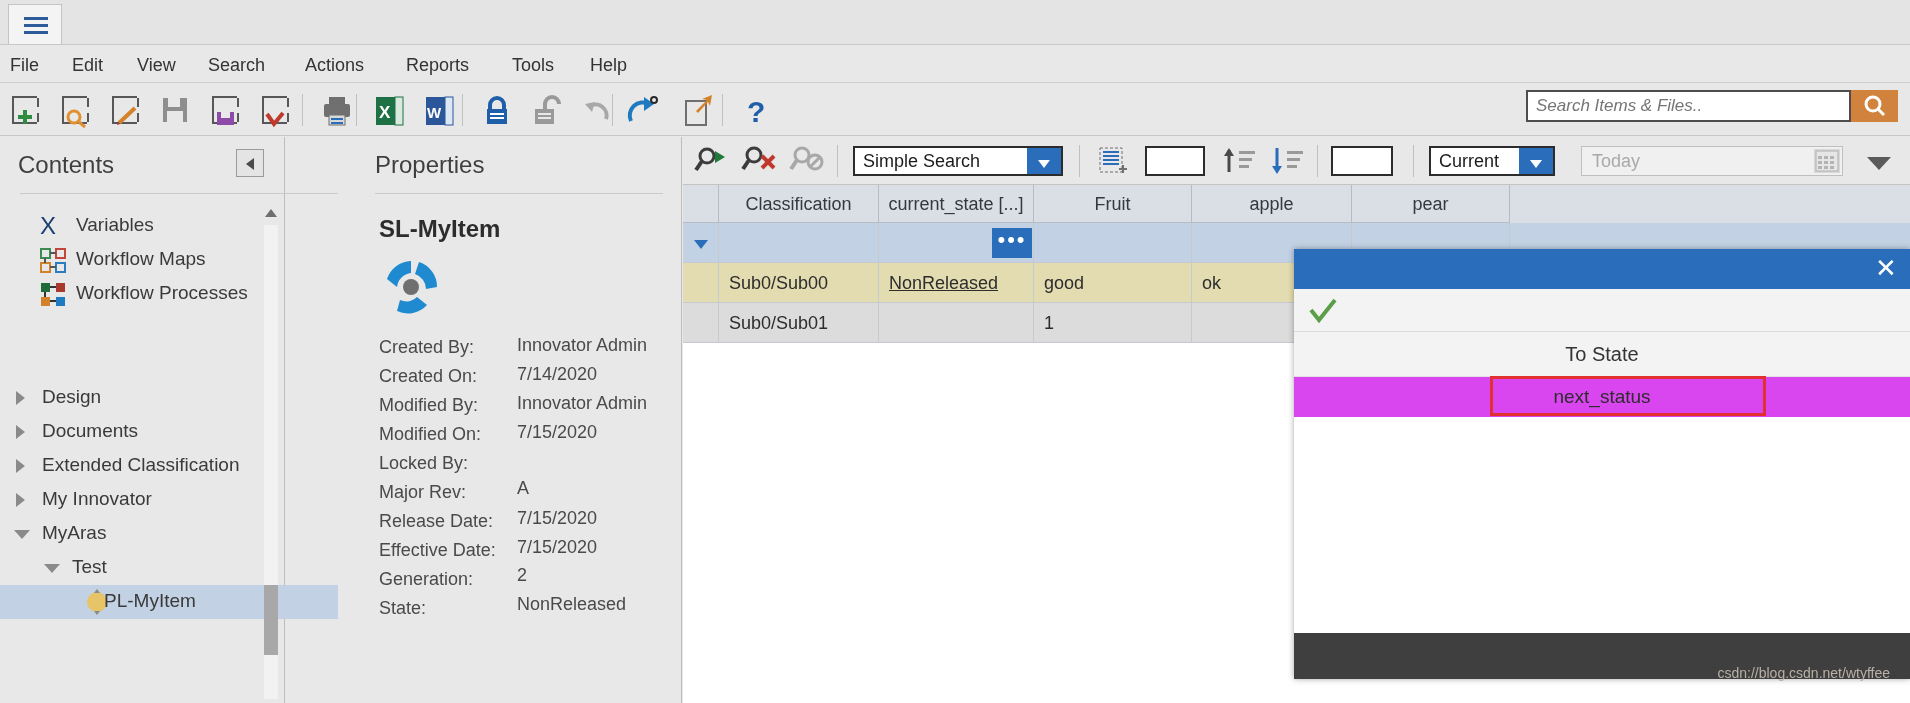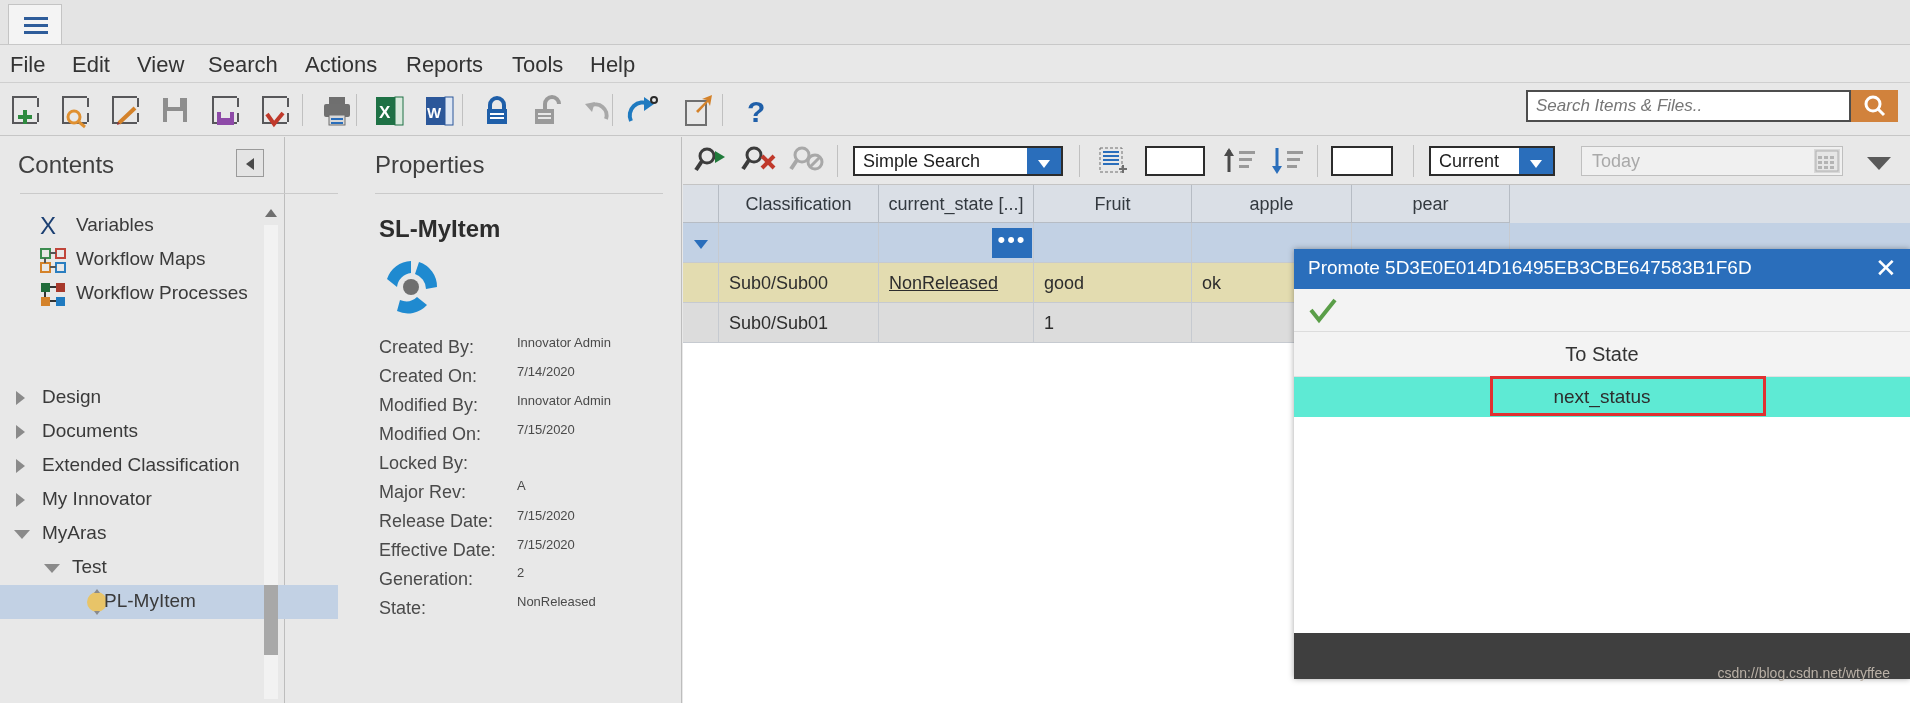--- a/index.html
+++ b/index.html
@@ -16,21 +16,21 @@
   .tabstrip{position:absolute;left:0;top:0;width:1910px;height:45px;background:#e4e4e4;}
   .tabstrip:after{content:"";position:absolute;left:0;bottom:0;width:100%;height:1px;background:#c8c8c8;}
   .hamtab{position:absolute;left:8px;top:4px;width:54px;height:41px;background:#f4f4f4;
     border:1px solid #c4c4c4;border-bottom:none;box-sizing:border-box;}
   .hamtab .bars{position:absolute;left:15px;top:12px;width:24px;}
   .hamtab .bars i{display:block;height:3px;background:#2e5c9a;margin-bottom:4px;}
 
   
   .menubar{position:absolute;left:0;top:45px;width:1910px;height:38px;background:#e8e8e8;}
   .menubar:after{content:"";position:absolute;left:0;bottom:0;width:100%;height:1px;background:#cfcfcf;}
-  .menuitem{position:absolute;top:8px;font-size:22px;color:#333;line-height:24px;cursor:default;}
+  .menuitem{position:absolute;top:8px;font-size:18px;color:#333;line-height:24px;cursor:default;}
 
   
   .toolbar{position:absolute;left:0;top:84px;width:1910px;height:52px;background:#e8e8e8;}
   .toolbar:after{content:"";position:absolute;left:0;bottom:0;width:100%;height:1px;background:#c6c6c6;}
   .tbtn{position:absolute;top:7px;width:38px;height:38px;}
   .tsep{position:absolute;top:10px;width:1px;height:32px;background:#c0c0c0;}
 
   
   .docshape{position:absolute;left:6px;top:5px;width:25px;height:28px;
      border:2px solid #57575a;border-right:none;box-sizing:border-box;background:transparent;}
@@ -69,21 +69,21 @@
   .scrollbar .track{position:absolute;left:0;top:16px;width:14px;bottom:0;background:#f2f2f2;}
   .scrollbar .thumb{position:absolute;left:0;width:14px;background:#a8a8a8;}
 
   
   .props{position:absolute;left:357px;top:137px;width:325px;height:566px;background:#e8e8e8;
     border-right:1px solid #bdbdbd;box-sizing:border-box;}
   .props .paneRule{left:18px;width:288px;}
   .itemTitle{position:absolute;left:22px;top:78px;font-size:24px;font-weight:bold;color:#2d2d2d;}
   .itemLogo{position:absolute;left:22px;top:118px;width:64px;height:64px;}
   .plabel{position:absolute;left:22px;font-size:18px;color:#4a4a4a;}
-  .pvalue{position:absolute;left:160px;font-size:13px;color:#4a4a4a;}
+  .pvalue{position:absolute;left:160px;font-size:18px;color:#4a4a4a;}
 
   
   .gridbar{position:absolute;left:683px;top:137px;right:0;height:48px;background:#e8e8e8;}
   .gridbar:after{content:"";position:absolute;left:0;bottom:0;width:100%;height:1px;background:#c4c4c4;}
   .gb{position:absolute;top:5px;height:38px;}
   .selbox{position:absolute;top:9px;height:30px;box-sizing:border-box;border:2px solid #2c2c2c;background:#fff;}
   .selbox .txt{position:absolute;left:8px;top:3px;font-size:18px;color:#1c1c1c;}
   .selbox .arrowbox{position:absolute;right:0;top:0;bottom:0;width:34px;background:#2a6ebb;}
   .selbox .arrowbox i{position:absolute;left:11px;top:12px;width:0;height:0;
       border-left:6px solid transparent;border-right:6px solid transparent;border-top:8px solid #fff;}
@@ -114,21 +114,21 @@
      box-shadow:0 0 6px rgba(0,0,0,.35);}
   .dlgtitle{position:absolute;left:0;top:0;right:0;height:40px;background:#2a6ebb;color:#fff;}
   .dlgtitle .t{position:absolute;left:14px;top:8px;font-size:19px;color:#fff;white-space:nowrap;}
   .dlgclose{position:absolute;right:8px;top:4px;width:32px;height:32px;color:#fff;font-size:26px;
      text-align:center;line-height:30px;}
   .dlgtool{position:absolute;left:0;top:40px;right:0;height:42px;background:#f3f3f3;
      border-bottom:1px solid #dcdcdc;}
   .okcheck{position:absolute;left:12px;top:4px;width:34px;height:34px;}
   .dlgcolhead{position:absolute;left:0;top:83px;right:0;height:44px;text-align:center;
      font-size:20px;color:#333;line-height:44px;background:#f3f3f3;border-bottom:1px solid #e0e0e0;}
-  .dlgrow{position:absolute;left:0;top:128px;right:0;height:44px;background:#5eead4;}
+  .dlgrow{position:absolute;left:0;top:128px;right:0;height:44px;background:#d946ef;}
   .dlgrowtxt{position:absolute;left:0;right:0;top:0;height:40px;text-align:center;line-height:40px;
      font-size:19px;color:#2d2d2d;}
   .redbox{position:absolute;left:196px;top:127px;width:276px;height:40px;border:3px solid #e03030;
      box-sizing:border-box;}
   .dlgbody{position:absolute;left:0;top:168px;right:0;bottom:46px;background:#fff;}
   .dlgfooter{position:absolute;left:0;right:0;bottom:0;height:46px;background:#3f3f3f;}
 
   
   .statusbar{position:absolute;left:0;right:0;bottom:0;height:20px;background:#e8e8e8;}
   .statusbar .rdy{position:absolute;right:10px;top:1px;font-size:16px;color:#555;font-weight:bold;}
@@ -581,21 +581,20 @@
       <div class="c" style="left:36px;width:160px">Sub0/Sub01</div>
       <div class="c" style="left:196px;width:155px"></div>
       <div class="c" style="left:351px;width:158px">1</div>
       <div class="c" style="left:509px;width:160px"></div>
       <div class="c" style="left:669px;width:158px"></div>
     </div>
   </div>
 
   <div class="dialog">
     <div class="dlgtitle">
-      <span class="t">Promote 5D3E0E014D16495EB3CBE647583B1F6D</span>
       <span class="dlgclose">✕</span>
     </div>
 
     <div class="dlgtool">
       <span class="okcheck">
         <svg width="34" height="34">
             <path d="M5 17 L13 27 L29 7" fill="none" stroke="#5a9e48" stroke-width="4"></path>
           </svg>
       </span>
     </div>

